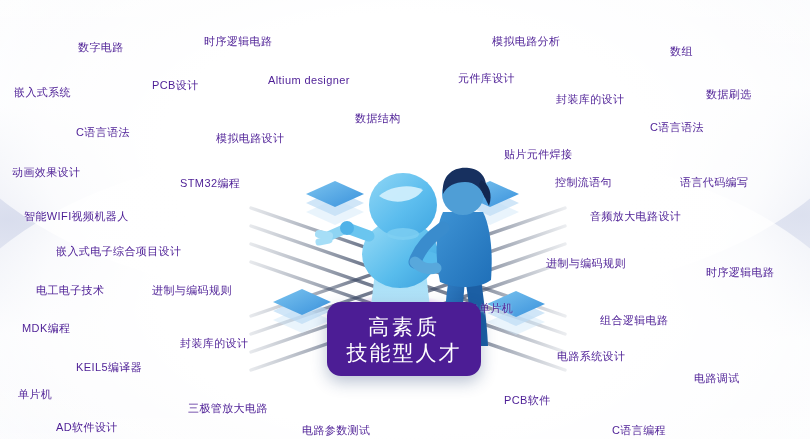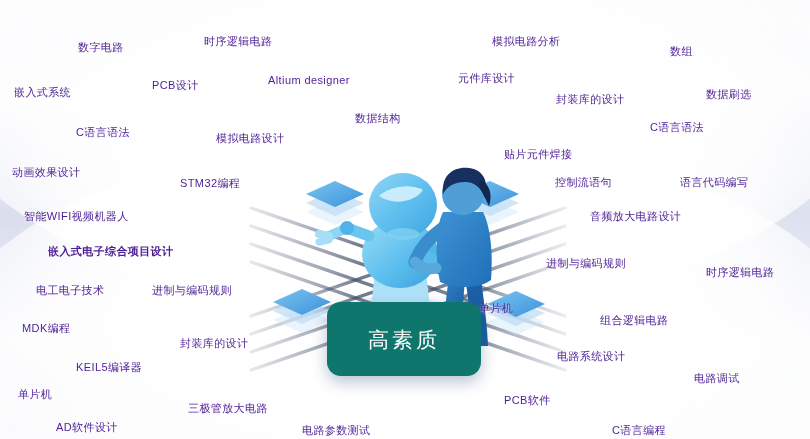--- a/index.html
+++ b/index.html
@@ -114,21 +114,21 @@
   }
   .illus svg { display: block; width: 100%; height: 100%; }
 
   
   .badge {
     position: absolute;
     left: 327px;
     top: 302px;
     width: 154px;
     height: 74px;
-    background: #0f766e;
+    background: #4c1d95;
     border-radius: 14px;
     box-shadow: 0 6px 16px rgba(25,55,110,0.30);
     display: flex;
     flex-direction: column;
     align-items: center;
     justify-content: center;
     gap: 5px;
   }
   .badge-line {
     color: #ffffff;
@@ -290,21 +290,21 @@
       <div class="kw" style="left: 216px; top: 133px;">模拟电路设计</div>
       <div class="kw" style="left: 355px; top: 113px;">数据结构</div>
       <div class="kw" style="left: 650px; top: 122px;">C语言语法</div>
       <div class="kw" style="left: 12px; top: 167px;">动画效果设计</div>
       <div class="kw" style="left: 504px; top: 149px;">贴片元件焊接</div>
       <div class="kw" style="left: 180px; top: 178px;">STM32编程</div>
       <div class="kw" style="left: 555px; top: 177px;">控制流语句</div>
       <div class="kw" style="left: 680px; top: 177px;">语言代码编写</div>
       <div class="kw" style="left: 24px; top: 211px;">智能WIFI视频机器人</div>
       <div class="kw" style="left: 590px; top: 211px;">音频放大电路设计</div>
-      <div class="kw" style="left: 48px; top: 246px; font-weight: bold;">嵌入式电子综合项目设计</div>
+      <div class="kw" style="left: 56px; top: 246px;">嵌入式电子综合项目设计</div>
       <div class="kw" style="left: 546px; top: 258px;">进制与编码规则</div>
       <div class="kw" style="left: 706px; top: 267px;">时序逻辑电路</div>
       <div class="kw" style="left: 36px; top: 285px;">电工电子技术</div>
       <div class="kw" style="left: 152px; top: 285px;">进制与编码规则</div>
       <div class="kw" style="left: 466px; top: 303px;">51单片机</div>
       <div class="kw" style="left: 600px; top: 315px;">组合逻辑电路</div>
       <div class="kw" style="left: 22px; top: 323px;">MDK编程</div>
       <div class="kw" style="left: 180px; top: 338px;">封装库的设计</div>
       <div class="kw" style="left: 557px; top: 351px; text-align: right;">电路系统设计</div>
       <div class="kw" style="left: 76px; top: 362px;">KEIL5编译器</div>
@@ -312,15 +312,16 @@
       <div class="kw" style="left: 18px; top: 389px;">单片机</div>
       <div class="kw" style="left: 188px; top: 403px;">三极管放大电路</div>
       <div class="kw" style="left: 504px; top: 395px;">PCB软件</div>
       <div class="kw" style="left: 56px; top: 422px; text-align: center;">AD软件设计</div>
       <div class="kw" style="left: 302px; top: 425px;">电路参数测试</div>
       <div class="kw" style="left: 612px; top: 425px;">C语言编程</div>
     </div>
 
   <div class="badge">
     <div class="badge-line l1">高素质</div>
+    <div class="badge-line l2">技能型人才</div>
   </div>
 
 </div>
 
 </body></html>

